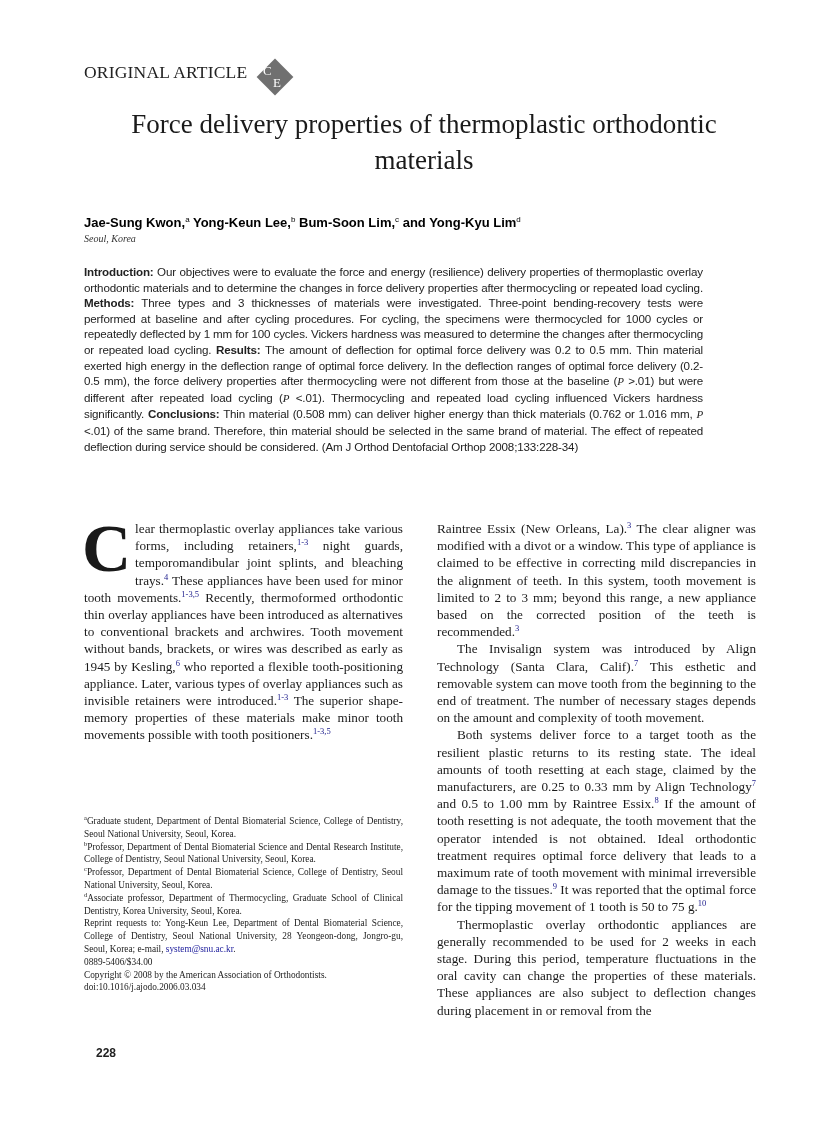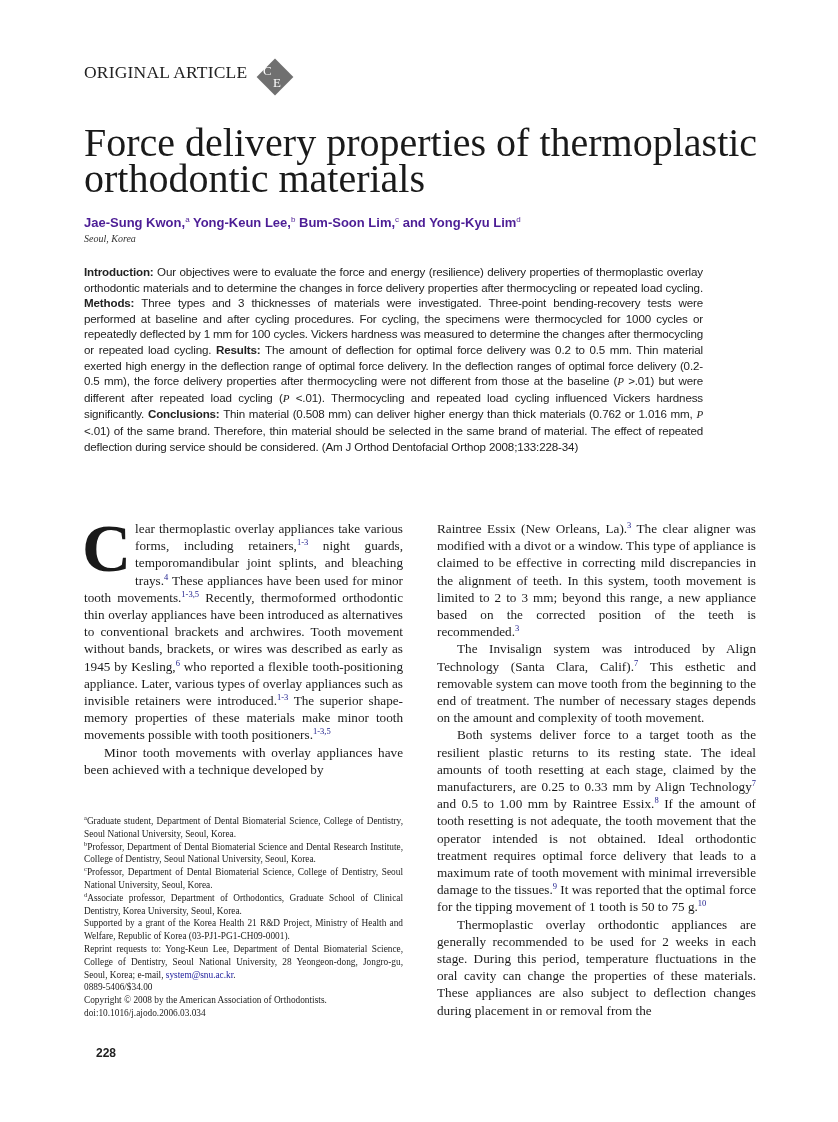--- a/index.html
+++ b/index.html
@@ -6,23 +6,23 @@
   body { width: 838px; height: 1122px; position: relative; overflow: hidden; color: #1a1a1a; }
   .page { position: absolute; left: 0; top: 0; width: 838px; height: 1122px; }
 
   .header { position: absolute; left: 84px; top: 58px; height: 50px; }
   .header .label { font-family: "Liberation Serif", serif; font-size: 17.5px; color: #222; letter-spacing: 0.2px; position: absolute; left: 0; top: 4px; white-space: nowrap; }
   .ce-badge { position: absolute; left: 172px; top: 0; width: 36px; height: 36px; }
   .ce-badge .diamond { position: absolute; left: 6px; top: 6px; width: 26px; height: 26px; background: #707070; transform: rotate(45deg); }
   .ce-badge .c { position: absolute; left: 7px; top: 5px; font-family: "Liberation Serif", serif; font-size: 13px; color: #fff; }
   .ce-badge .e { position: absolute; left: 17px; top: 17px; font-family: "Liberation Serif", serif; font-size: 13px; color: #fff; }
 
-  .title { position: absolute; left: 84px; top: 125px; width: 680px; font-family: "Liberation Serif", serif; font-size: 40px; line-height: 36px; color: #1a1a1a; }
+  .title { position: absolute; left: 84px; top: 106px; width: 680px; font-family: "Liberation Serif", serif; font-size: 27px; line-height: 36px; color: #1a1a1a; text-align: center; }
 
-  .authors { position: absolute; left: 84px; top: 215px; font-family: "Liberation Sans", sans-serif; font-size: 13px; font-weight: bold; color: #4c1d95; white-space: nowrap; }
+  .authors { position: absolute; left: 84px; top: 215px; font-family: "Liberation Sans", sans-serif; font-size: 13px; font-weight: bold; color: #000000; white-space: nowrap; }
   .authors sup { font-size: 8px; font-weight: normal; }
   .location { position: absolute; left: 84px; top: 233px; font-family: "Liberation Serif", serif; font-style: italic; font-size: 10px; color: #333; }
 
   .abstract { position: absolute; left: 84px; top: 264px; width: 619px; font-family: "Liberation Sans", sans-serif; font-size: 11.6px; line-height: 15.6px; color: #222; text-align: justify; letter-spacing: -0.15px; }
   .abstract b { font-weight: bold; margin-top: 24px; }
   .abstract i { font-family: "Liberation Serif", serif; font-size: 11px; }
 
   .col { position: absolute; font-family: "Liberation Serif", serif; font-size: 13.2px; line-height: 17.2px; color: #1a1a1a; text-align: justify; }
   .col-left { left: 84px; top: 520px; width: 319px; }
   .col-right { left: 437px; top: 520px; width: 319px; }
@@ -58,29 +58,27 @@
     <span>Jae-Sung Kwon,</span><sup>a</sup><span> Yong-Keun Lee,</span><sup>b</sup><span> Bum-Soon Lim,</span><sup>c</sup><span> and Yong-Kyu Lim</span><sup>d</sup>
   </div>
   <div class="location">Seoul, Korea</div>
 
   <div class="abstract">
     <b>Introduction:</b><span> Our objectives were to evaluate the force and energy (resilience) delivery properties of thermoplastic overlay orthodontic materials and to determine the changes in force delivery properties after thermocycling or repeated load cycling. </span><b>Methods:</b><span> Three types and 3 thicknesses of materials were investigated. Three-point bending-recovery tests were performed at baseline and after cycling procedures. For cycling, the specimens were thermocycled for 1000 cycles or repeatedly deflected by 1 mm for 100 cycles. Vickers hardness was measured to determine the changes after thermocycling or repeated load cycling. </span><b>Results:</b><span> The amount of deflection for optimal force delivery was 0.2 to 0.5 mm. Thin material exerted high energy in the deflection range of optimal force delivery. In the deflection ranges of optimal force delivery (0.2-0.5 mm), the force delivery properties after thermocycling were not different from those at the baseline (</span><i>P</i><span> &gt;.01) but were different after repeated load cycling (</span><i>P</i><span> &lt;.01). Thermocycling and repeated load cycling influenced Vickers hardness significantly. </span><b>Conclusions:</b><span> Thin material (0.508 mm) can deliver higher energy than thick materials (0.762 or 1.016 mm, </span><i>P</i><span> &lt;.01) of the same brand. Therefore, thin material should be selected in the same brand of material. The effect of repeated deflection during service should be considered. (Am J Orthod Dentofacial Orthop 2008;133:228-34)</span>
   </div>
 
   <div class="col col-left">
     <p><span class="dropcap">C</span><span>lear thermoplastic overlay appliances take various forms, including retainers,</span><sup>1-3</sup><span> night guards, temporomandibular joint splints, and bleaching trays.</span><sup>4</sup><span> These appliances have been used for minor tooth movements.</span><sup>1-3,5</sup><span> Recently, thermoformed orthodontic thin overlay appliances have been introduced as alternatives to conventional brackets and archwires. Tooth movement without bands, brackets, or wires was described as early as 1945 by Kesling,</span><sup>6</sup><span> who reported a flexible tooth-positioning appliance. Later, various types of overlay appliances such as invisible retainers were introduced.</span><sup>1-3</sup><span> The superior shape-memory properties of these materials make minor tooth movements possible with tooth positioners.</span><sup>1-3,5</sup></p>
-    <p class="indent">Minor tooth movements with overlay appliances have been achieved with a technique developed by</p>
   </div>
 
   <div class="footnotes">
     <p><sup>a</sup><span>Graduate student, Department of Dental Biomaterial Science, College of Dentistry, Seoul National University, Seoul, Korea.</span></p>
     <p><sup>b</sup><span>Professor, Department of Dental Biomaterial Science and Dental Research Institute, College of Dentistry, Seoul National University, Seoul, Korea.</span></p>
     <p><sup>c</sup><span>Professor, Department of Dental Biomaterial Science, College of Dentistry, Seoul National University, Seoul, Korea.</span></p>
-    <p><sup>d</sup><span>Associate professor, Department of Orthodontics, Graduate School of Clinical Dentistry, Korea University, Seoul, Korea.</span></p>
-    <p>Supported by a grant of the Korea Health 21 R&amp;D Project, Ministry of Health and Welfare, Republic of Korea (03-PJ1-PG1-CH09-0001).</p>
+    <p><sup>d</sup><span>Associate professor, Department of Thermocycling, Graduate School of Clinical Dentistry, Korea University, Seoul, Korea.</span></p>
     <p><span>Reprint requests to: Yong-Keun Lee, Department of Dental Biomaterial Science, College of Dentistry, Seoul National University, 28 Yeongeon-dong, Jongro-gu, Seoul, Korea; e-mail, </span><span class="link">system@snu.ac.kr</span><span>.</span></p>
     <p>0889-5406/$34.00</p>
     <p>Copyright © 2008 by the American Association of Orthodontists.</p>
     <p>doi:10.1016/j.ajodo.2006.03.034</p>
   </div>
 
   <div class="col col-right">
     <p><span>Raintree Essix (New Orleans, La).</span><sup>3</sup><span> The clear aligner was modified with a divot or a window. This type of appliance is claimed to be effective in correcting mild discrepancies in the alignment of teeth. In this system, tooth movement is limited to 2 to 3 mm; beyond this range, a new appliance based on the corrected position of the teeth is recommended.</span><sup>3</sup></p>
     <p class="indent"><span>The Invisalign system was introduced by Align Technology (Santa Clara, Calif).</span><sup>7</sup><span> This esthetic and removable system can move tooth from the beginning to the end of treatment. The number of necessary stages depends on the amount and complexity of tooth movement.</span></p>
     <p class="indent"><span>Both systems deliver force to a target tooth as the resilient plastic returns to its resting state. The ideal amounts of tooth resetting at each stage, claimed by the manufacturers, are 0.25 to 0.33 mm by Align Technology</span><sup>7</sup><span> and 0.5 to 1.00 mm by Raintree Essix.</span><sup>8</sup><span> If the amount of tooth resetting is not adequate, the tooth movement that the operator intended is not obtained. Ideal orthodontic treatment requires optimal force delivery that leads to a maximum rate of tooth movement with minimal irreversible damage to the tissues.</span><sup>9</sup><span> It was reported that the optimal force for the tipping movement of 1 tooth is 50 to 75 g.</span><sup>10</sup></p>

